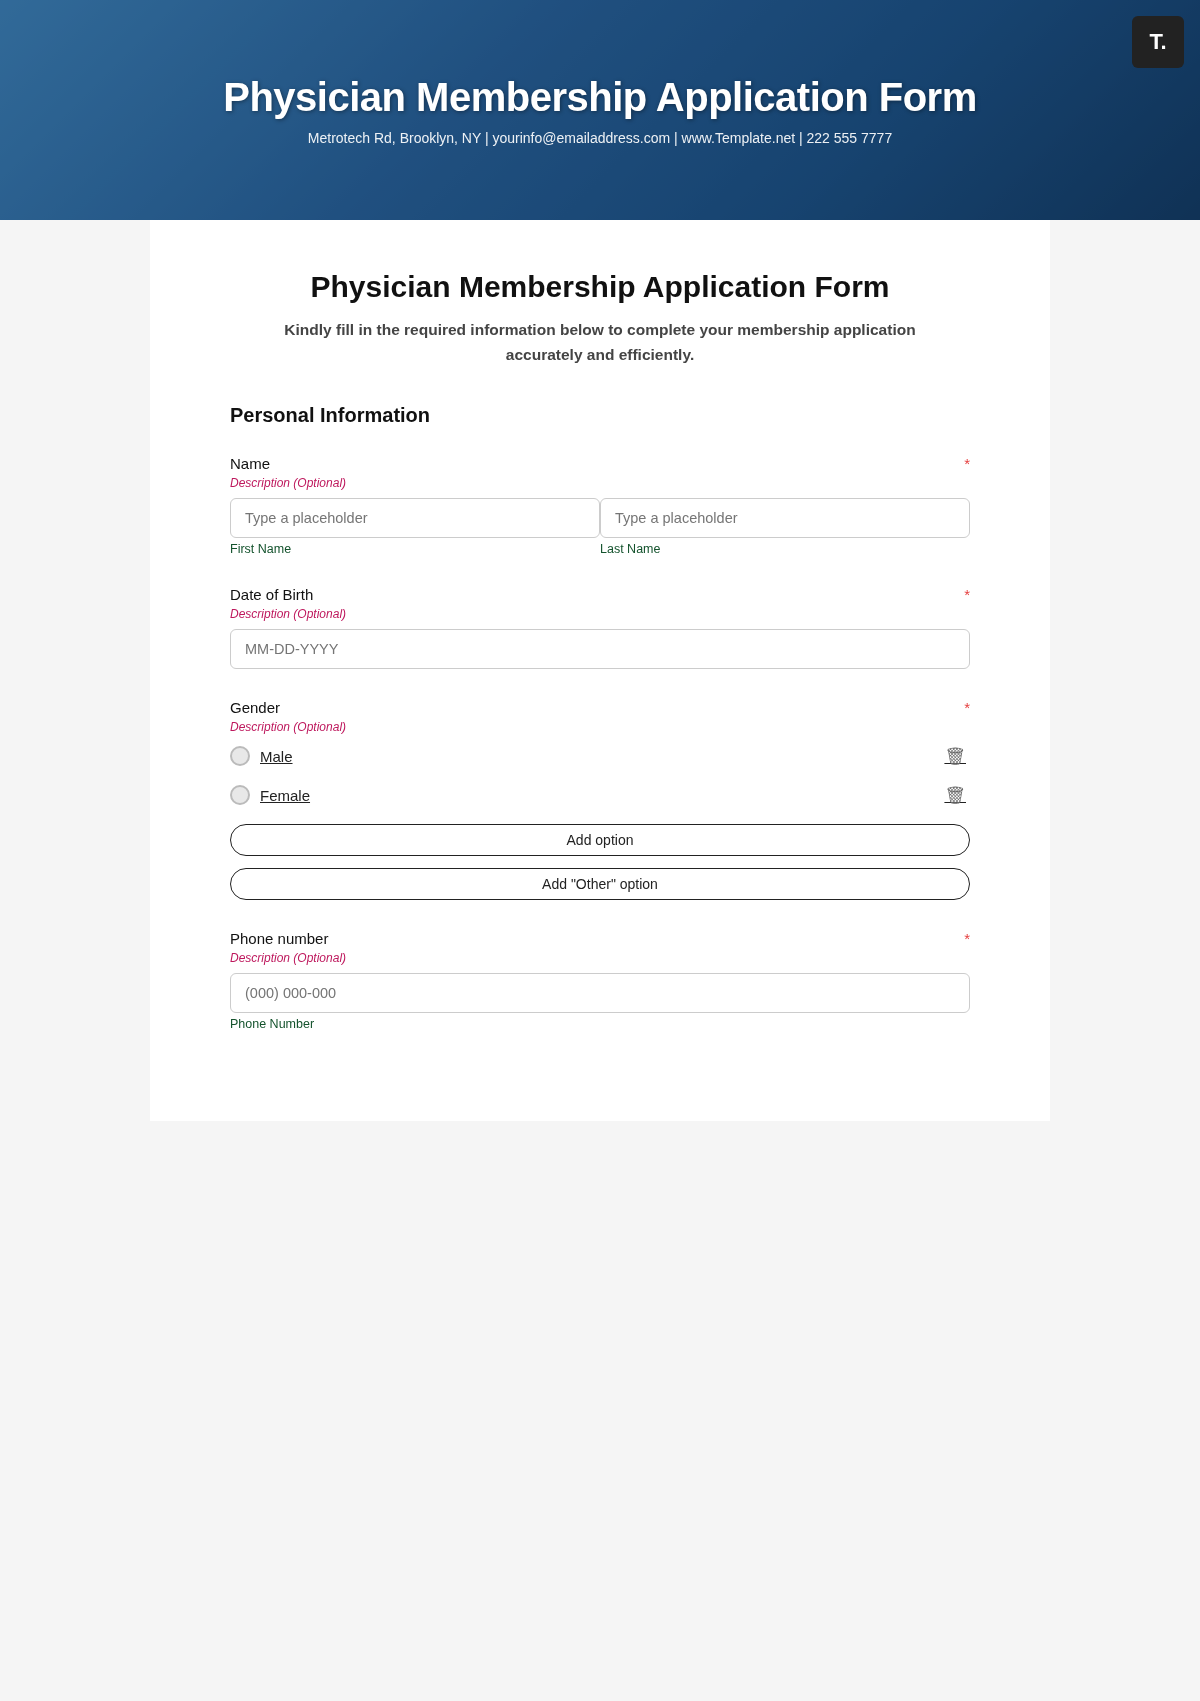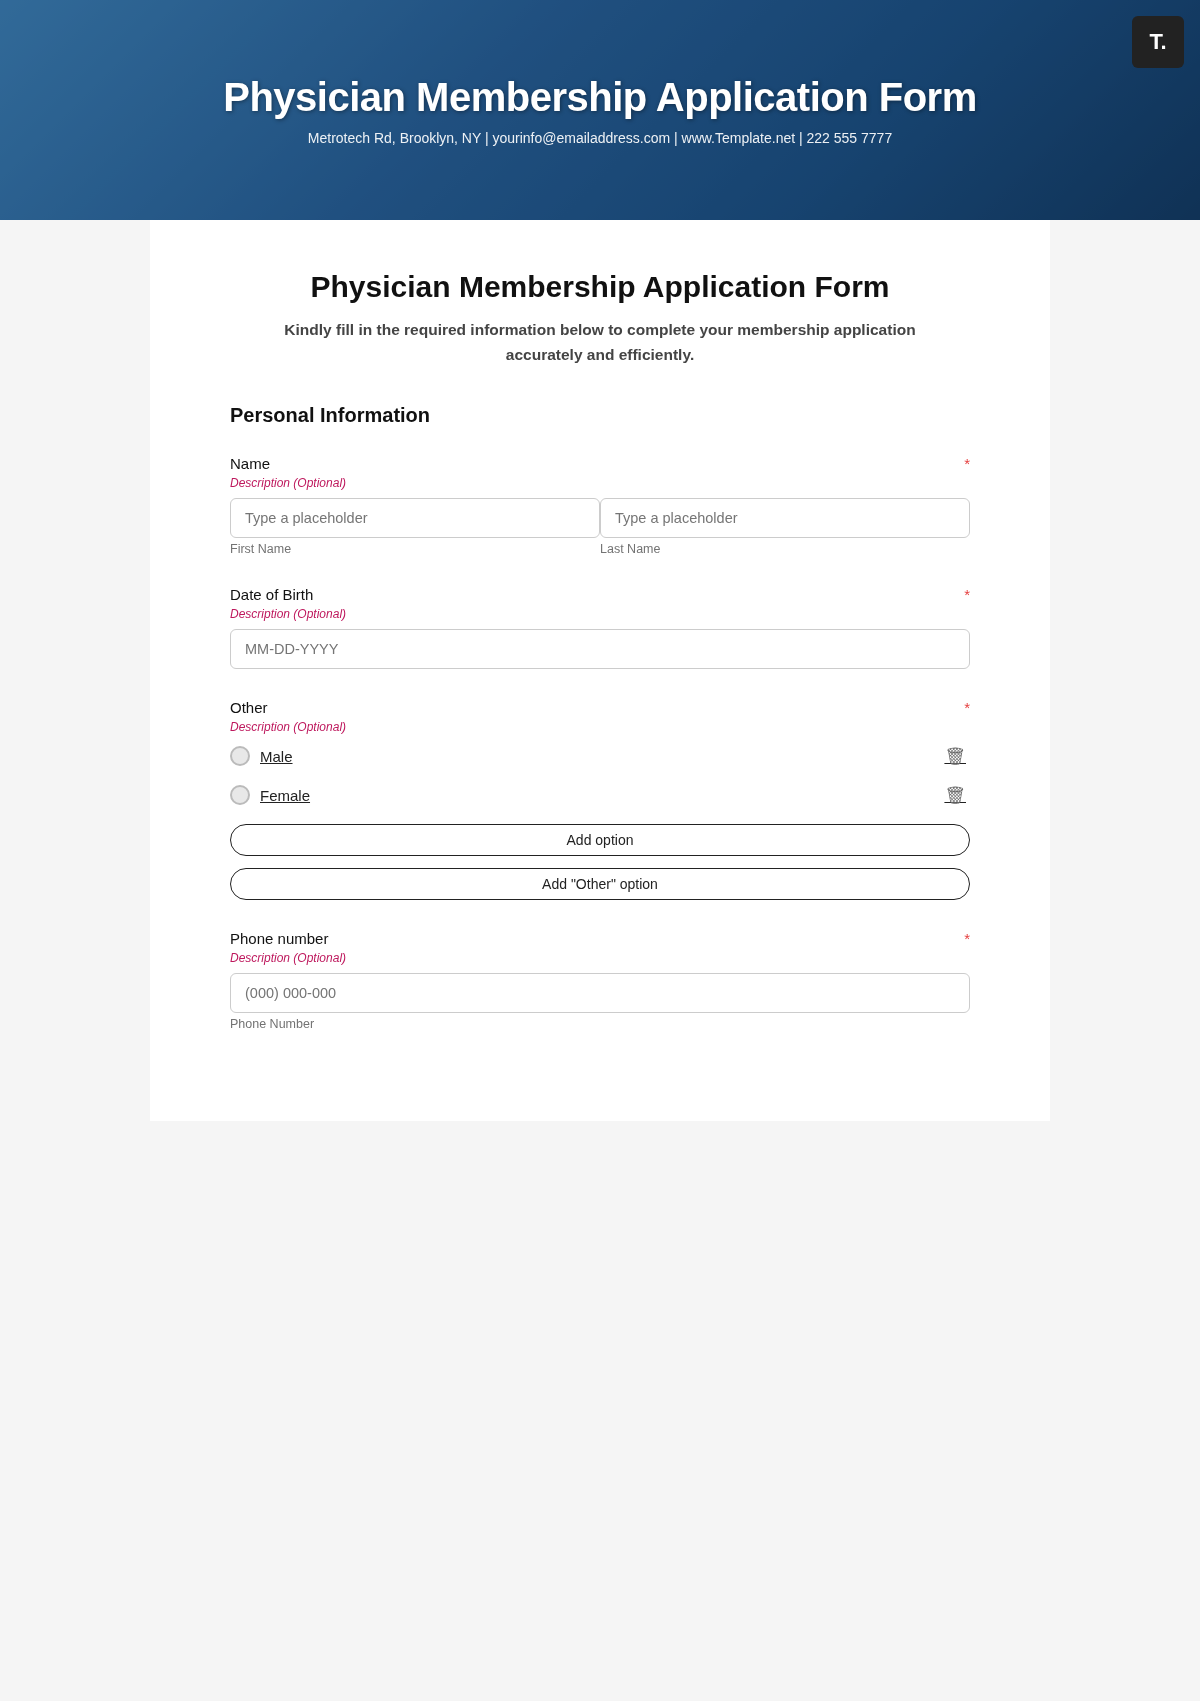--- a/index.html
+++ b/index.html
@@ -136,21 +136,21 @@
       border-radius: 6px;
       padding: 11px 14px;
       font-size: 14.5px;
       color: #555;
       outline: none;
       background: white;
     }
 
     .field-sublabel {
       font-size: 12.5px;
-      color: #737373;
+      color: #14532d;
       margin-top: 4px;
     }
 
     .name-row {
       display: flex;
     }
 
     .name-row .name-col {
       flex: 1;
     }
@@ -250,21 +250,21 @@
     <div class="field-label">
       <span>Date of Birth</span>
       <span class="required-star">*</span>
     </div>
     <div class="field-description">Description (Optional)</div>
     <input type="text" class="field-input" placeholder="MM-DD-YYYY" style="">
   </div>
 
   <div class="field-block">
     <div class="field-label">
-      <span>Other</span>
+      <span>Gender</span>
       <span class="required-star">*</span>
     </div>
     <div class="field-description">Description (Optional)</div>
 
     <div class="radio-option-row">
       <div class="radio-option-left">
         <div class="radio-circle"></div>
         <span class="radio-label">Male</span>
       </div>
       <span class="trash-icon">🗑</span>

